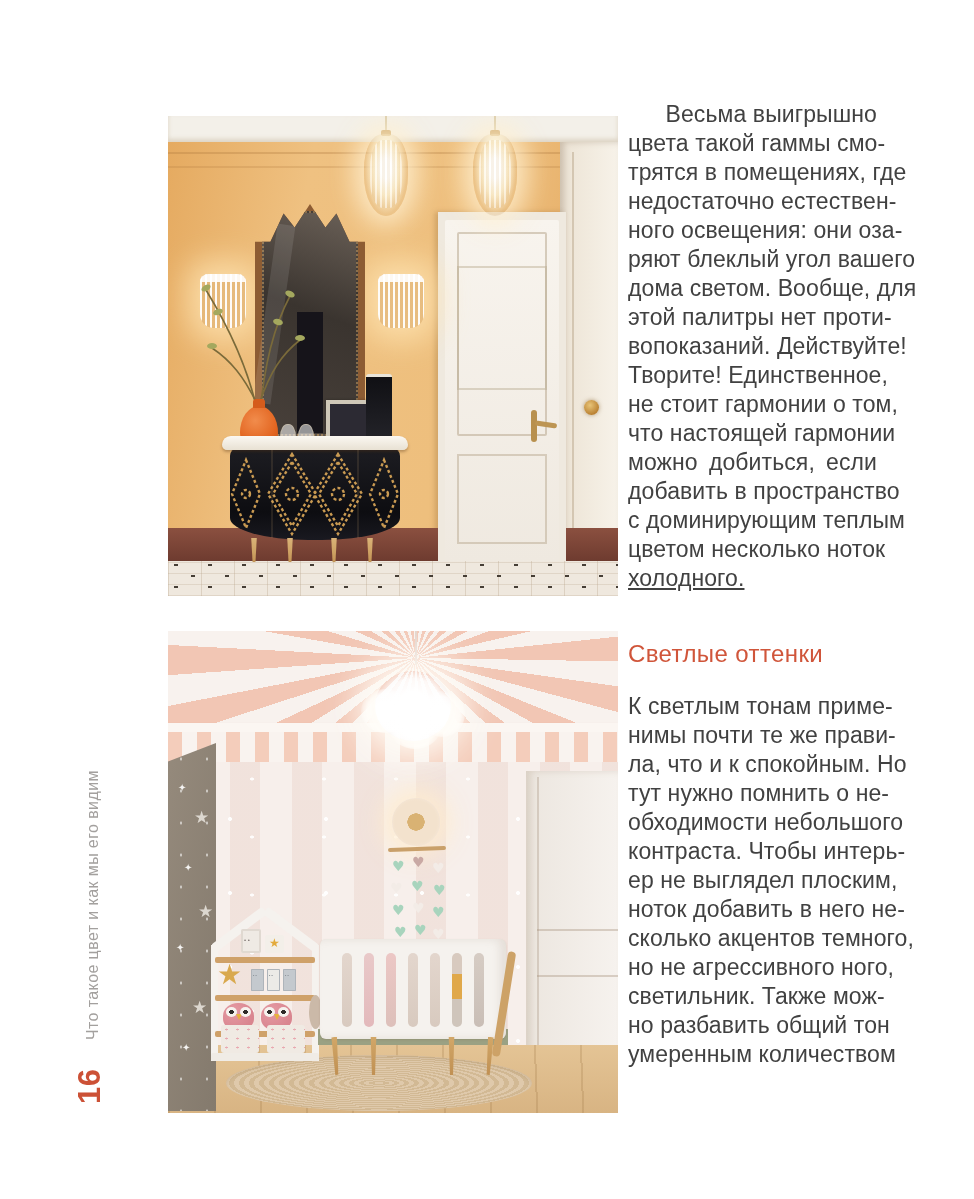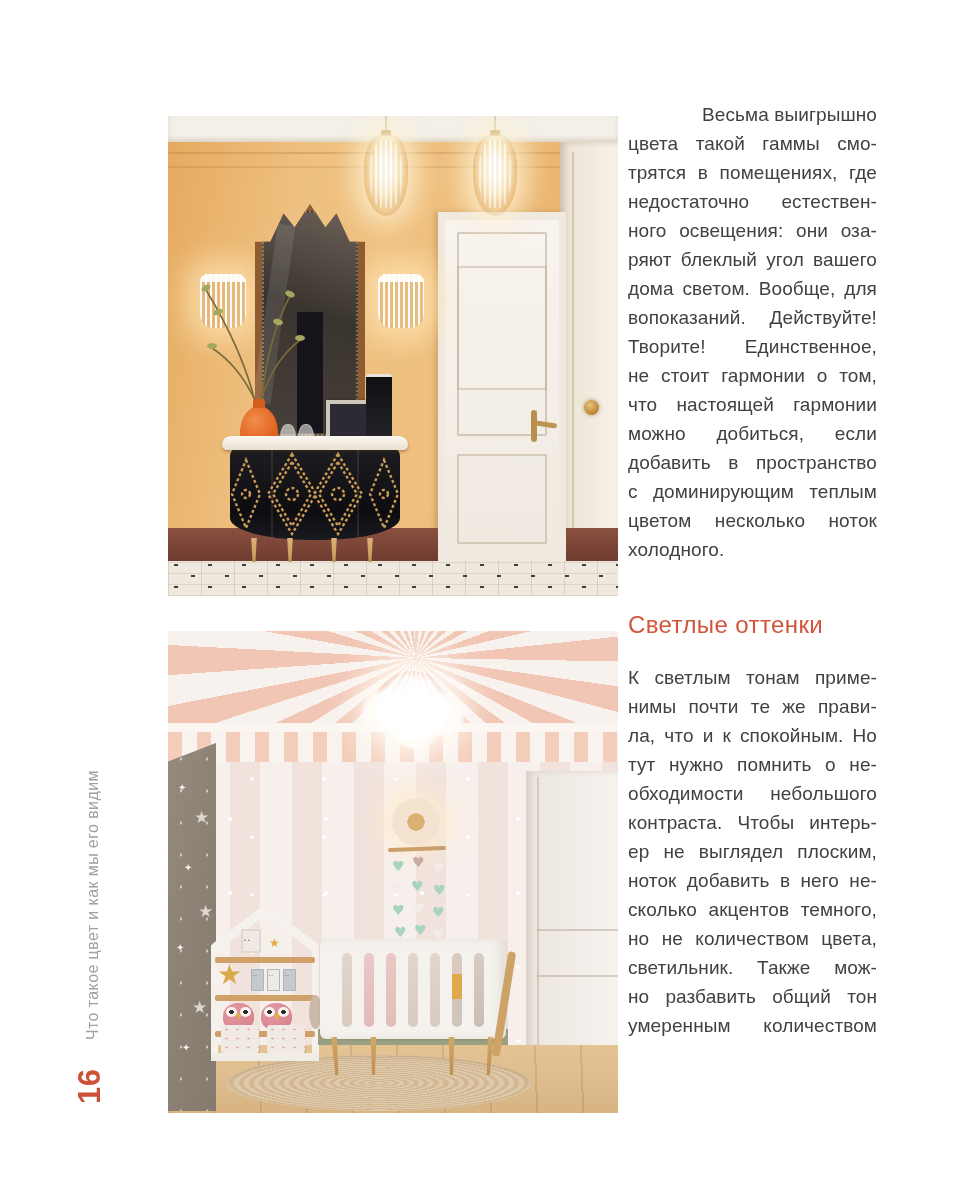--- a/index.html
+++ b/index.html
@@ -1,24 +1,24 @@
 <!DOCTYPE html>
 <html><head>
 <meta charset="utf-8">
 <style>
   html,body{margin:0;padding:0;background:#ffffff;}
   .page{position:relative;width:974px;height:1199px;background:#fff;overflow:hidden;
         font-family:"Liberation Sans","DejaVu Sans",sans-serif;}
 
   
   .text-col{position:absolute;left:628px;top:100px;width:249px;color:#414141;}
-  .para{font-size:19px;line-height:29px;letter-spacing:.1px;}
+  .para{font-size:23px;line-height:29px;letter-spacing:.1px;}
   .text-line{text-align:justify;text-align-last:justify;white-space:nowrap;}
   #p1 .text-line:first-child{text-align-last:right;}
-  #p1 .text-line:last-child{text-align-last:left;}
+  #p1 .text-line:last-child{text-align-last:left;text-decoration:underline;}
   .section-heading{margin:47px 0 25px 0;font-size:24px;line-height:27px;font-weight:400;
         color:#d0553a;letter-spacing:.4px;}
 
   
   .chapter-vert{position:absolute;left:84px;top:708px;height:332px;width:24px;
         writing-mode:vertical-rl;transform:rotate(180deg);font-size:16px;letter-spacing:.4px;
         color:#a3a09e;white-space:nowrap;}
   .pagenum-vert{position:absolute;left:72px;top:1054px;width:36px;height:50px;
         writing-mode:vertical-rl;transform:rotate(180deg);font-size:31px;font-weight:700;
         color:#cc5136;letter-spacing:.5px;}
@@ -413,20 +413,21 @@
 
   <main class="text-col">
     <div class="para" id="p1">
         <div class="text-line">Весьма выигрышно</div>
         <div class="text-line">цвета такой гаммы смо-</div>
         <div class="text-line">трятся в помещениях, где</div>
         <div class="text-line">недостаточно естествен-</div>
         <div class="text-line">ного освещения: они оза-</div>
         <div class="text-line">ряют блеклый угол вашего</div>
         <div class="text-line">дома светом. Вообще, для</div>
+        <div class="text-line">этой палитры нет проти-</div>
         <div class="text-line">вопоказаний. Действуйте!</div>
         <div class="text-line">Творите!  Единственное,</div>
         <div class="text-line">не стоит гармонии о том,</div>
         <div class="text-line">что настоящей гармонии</div>
         <div class="text-line">можно добиться, если</div>
         <div class="text-line">добавить в пространство</div>
         <div class="text-line">с доминирующим теплым</div>
         <div class="text-line">цветом несколько ноток</div>
         <div class="text-line">холодного.</div>
       </div>
@@ -434,20 +435,20 @@
     <div class="para" id="p2">
         <div class="text-line">К светлым тонам приме-</div>
         <div class="text-line">нимы почти те же прави-</div>
         <div class="text-line">ла, что и к спокойным. Но</div>
         <div class="text-line">тут нужно помнить о не-</div>
         <div class="text-line">обходимости небольшого</div>
         <div class="text-line">контраста. Чтобы интерь-</div>
         <div class="text-line">ер не выглядел плоским,</div>
         <div class="text-line">ноток добавить в него не-</div>
         <div class="text-line">сколько акцентов темного,</div>
-        <div class="text-line">но не количеством цвета,</div>
+        <div class="text-line">но не агрессивного ного,</div>
         <div class="text-line">светильник. Также мож-</div>
         <div class="text-line">но разбавить общий тон</div>
         <div class="text-line">умеренным количеством</div>
       </div>
   </main>
 
 </div>
 
 </body></html>

